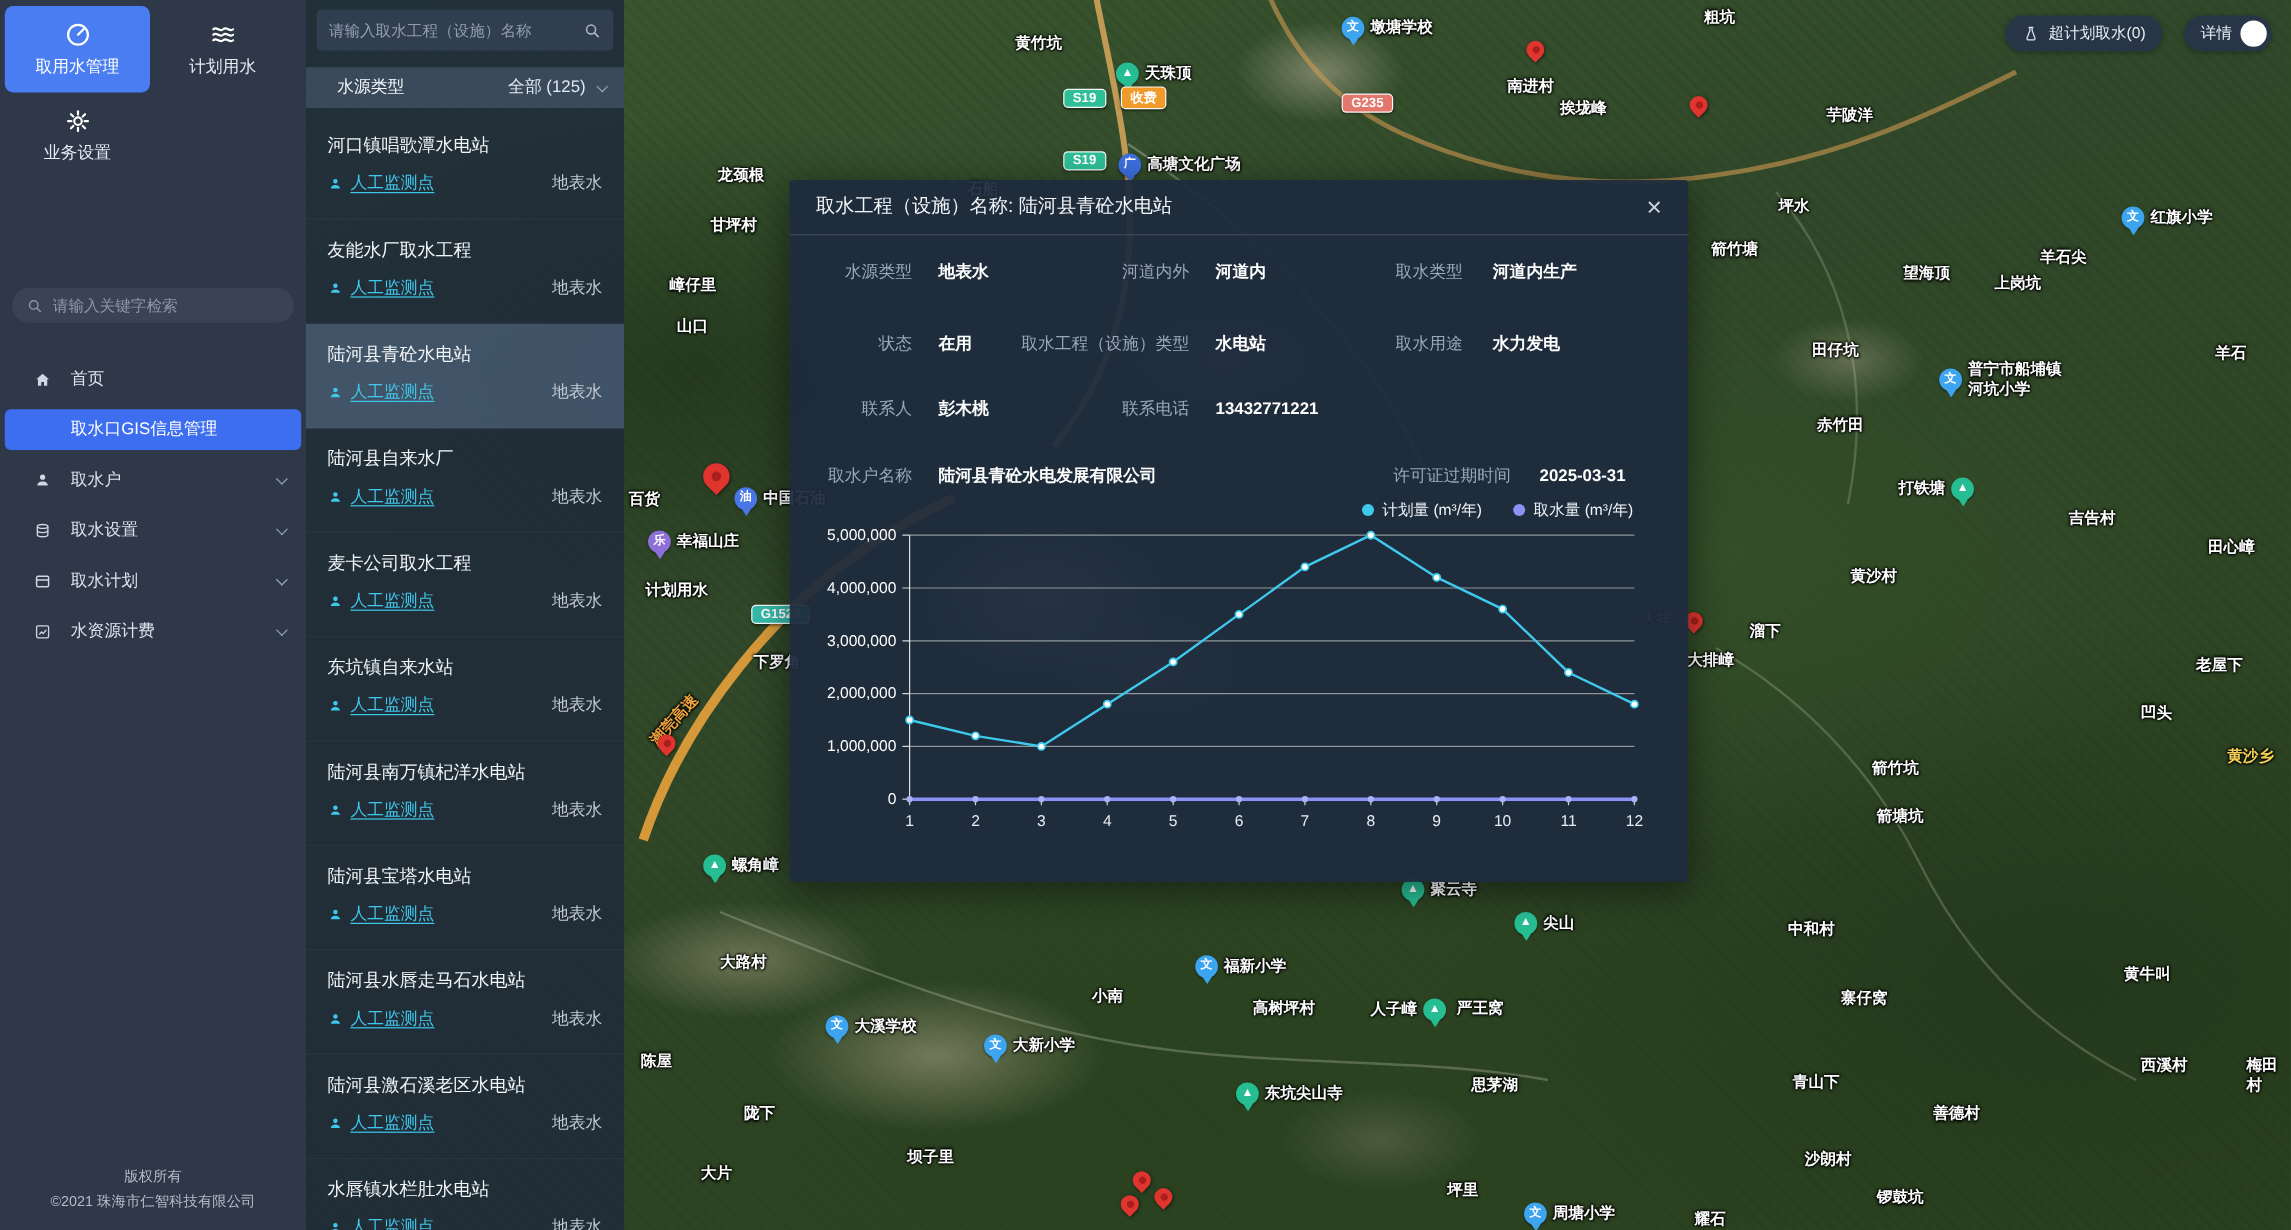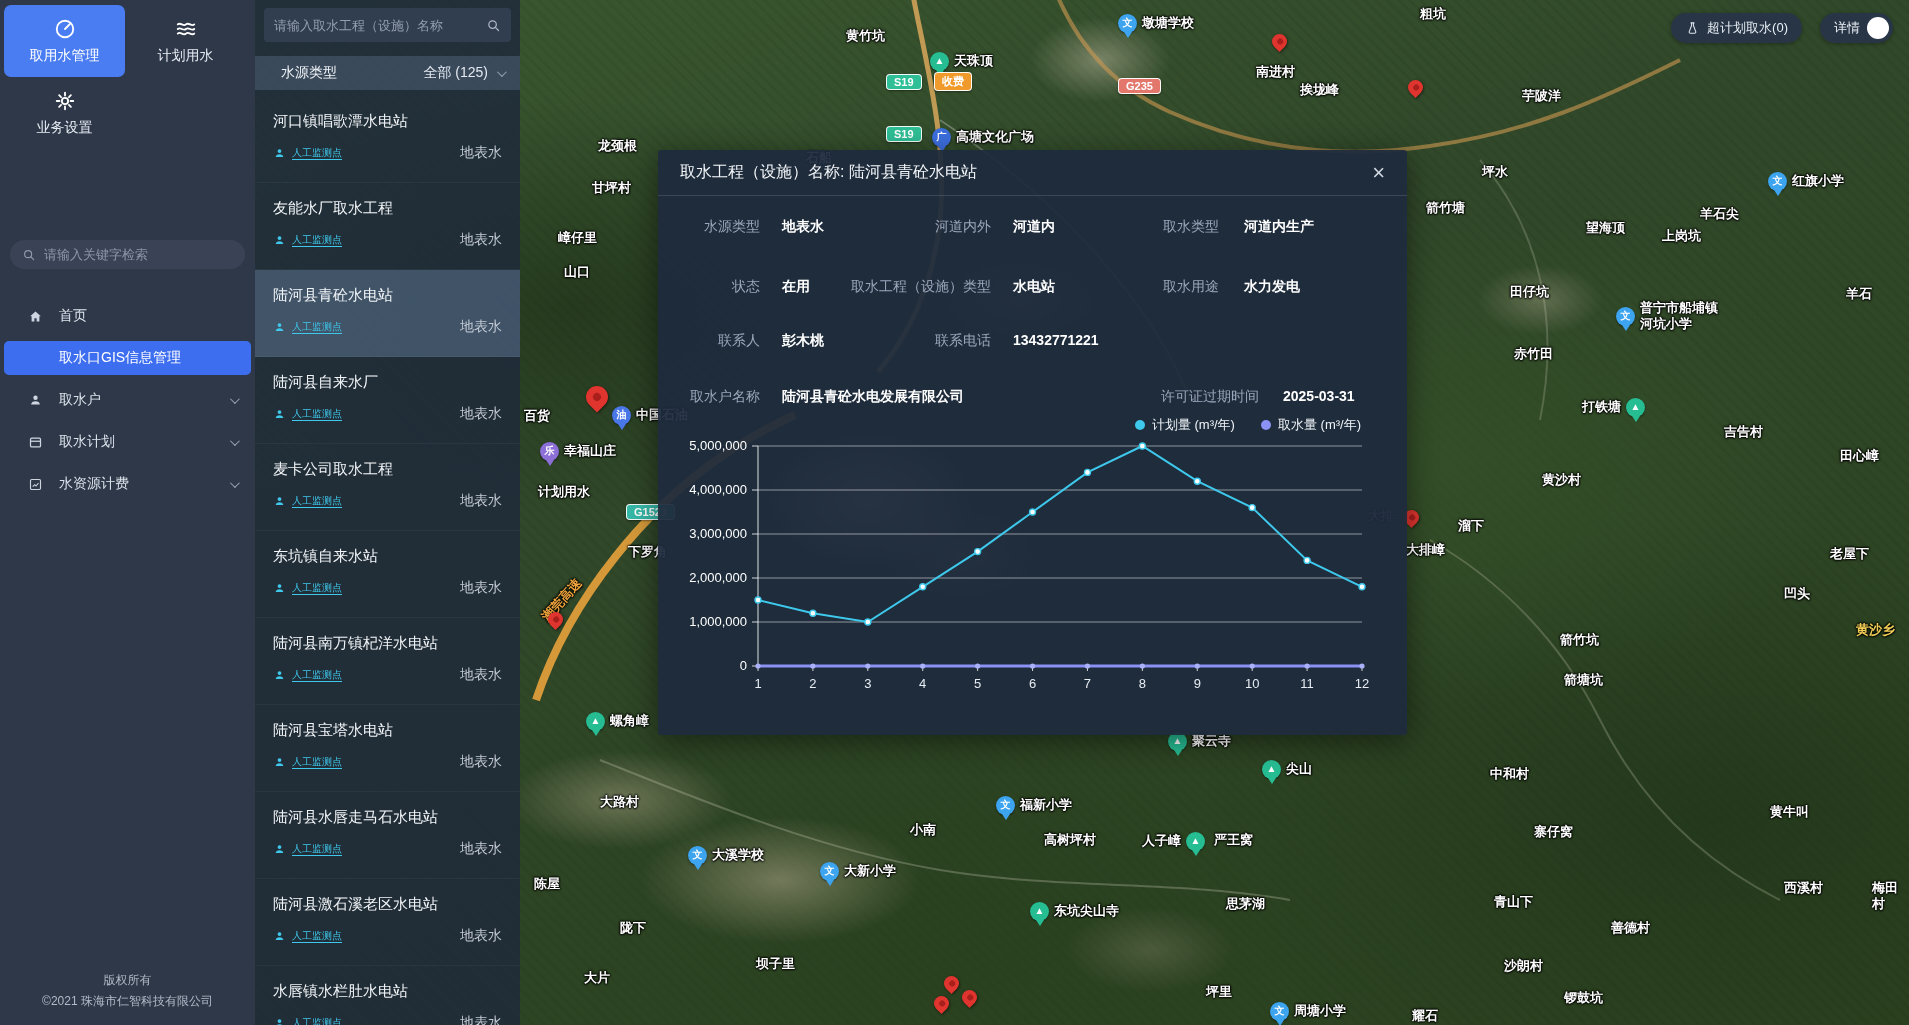--- a/index.html
+++ b/index.html
@@ -78,21 +78,21 @@
   .pfilter { margin-top:14px; height:34px; background:rgba(82,100,124,.5); display:flex; align-items:center;
     padding:0 16px 0 26px; color:#f2f5f9; font-size:14px; cursor:pointer; }
   .pfilter .pfl { flex:1; }
   .pfilter .pfv { display:flex; align-items:center; gap:9px; color:#e3e9f1; }
   #plist { position:absolute; top:96px; bottom:0; left:0; right:0; overflow:hidden; }
   .litem { height:87px; position:relative; padding:16px 18px 0 18px; cursor:pointer;
     border-bottom:1px solid rgba(255,255,255,.04); }
   .litem.sel { background:rgba(125,155,195,.35); }
   .lname { color:#f2f5f8; font-size:15px; }
   .lsub { position:absolute; left:18px; right:18px; top:48px; display:flex; align-items:center; gap:6px; }
-  .lmon { color:#3fc8ec; font-size:10px; text-decoration:underline; text-underline-offset:3px; }
+  .lmon { color:#3fc8ec; font-size:14px; text-decoration:underline; text-underline-offset:3px; }
   .ltype { margin-left:auto; color:#c3cad4; font-size:14px; }
 
   
   #topbar { position:absolute; right:16px; top:13px; z-index:7; display:flex; gap:18px; }
   .pill { height:30px; background:rgba(39,52,72,.93); border-radius:15px; display:flex; align-items:center;
     gap:7px; padding:0 14px; color:#e9eef5; font-size:13px; cursor:pointer; box-shadow:0 1px 4px rgba(0,0,0,.35); }
   .pill .knob { width:22px; height:22px; border-radius:50%; background:#fff; margin-right:-10px; }
 
   
   #modal { position:absolute; left:658px; top:150px; width:749px; height:585px; z-index:6;
@@ -448,20 +448,31 @@
           <svg width="15" height="15" viewBox="0 0 24 24" style="display:block">
             <path d="M12 11a3.5 3.5 0 1 0 0-7 3.5 3.5 0 0 0 0 7zm0 2.2c-3.8 0-7 1.9-7 5.3h14c0-3.4-3.2-5.3-7-5.3z" fill="#cfd6e2"></path>
           </svg>
         </span>
         <span class="mlab">取水户</span>
         <span class="chevd"></span>
       </div>
       <div class="mitem">
         <span>
           <svg width="15" height="15" viewBox="0 0 24 24" style="display:block">
+            <ellipse cx="12" cy="6" rx="7" ry="2.6" fill="none" stroke="#cfd6e2" stroke-width="1.8"></ellipse>
+            <path d="M5 6v5.5c0 1.4 3.1 2.6 7 2.6s7-1.2 7-2.6V6" fill="none" stroke="#cfd6e2" stroke-width="1.8"></path>
+            <path d="M5 11.5V17c0 1.5 3.1 2.7 7 2.7s7-1.2 7-2.7v-5.5" fill="none" stroke="#cfd6e2" stroke-width="1.8"></path>
+          </svg>
+        </span>
+        <span class="mlab">取水设置</span>
+        <span class="chevd"></span>
+      </div>
+      <div class="mitem">
+        <span>
+          <svg width="15" height="15" viewBox="0 0 24 24" style="display:block">
             <rect x="4" y="5" width="16" height="14" rx="2" fill="none" stroke="#cfd6e2" stroke-width="2"></rect>
             <line x1="4" y1="10" x2="20" y2="10" stroke="#cfd6e2" stroke-width="2"></line>
           </svg>
         </span>
         <span class="mlab">取水计划</span>
         <span class="chevd"></span>
       </div>
       <div class="mitem">
         <span>
           <svg width="15" height="15" viewBox="0 0 24 24" style="display:block">

